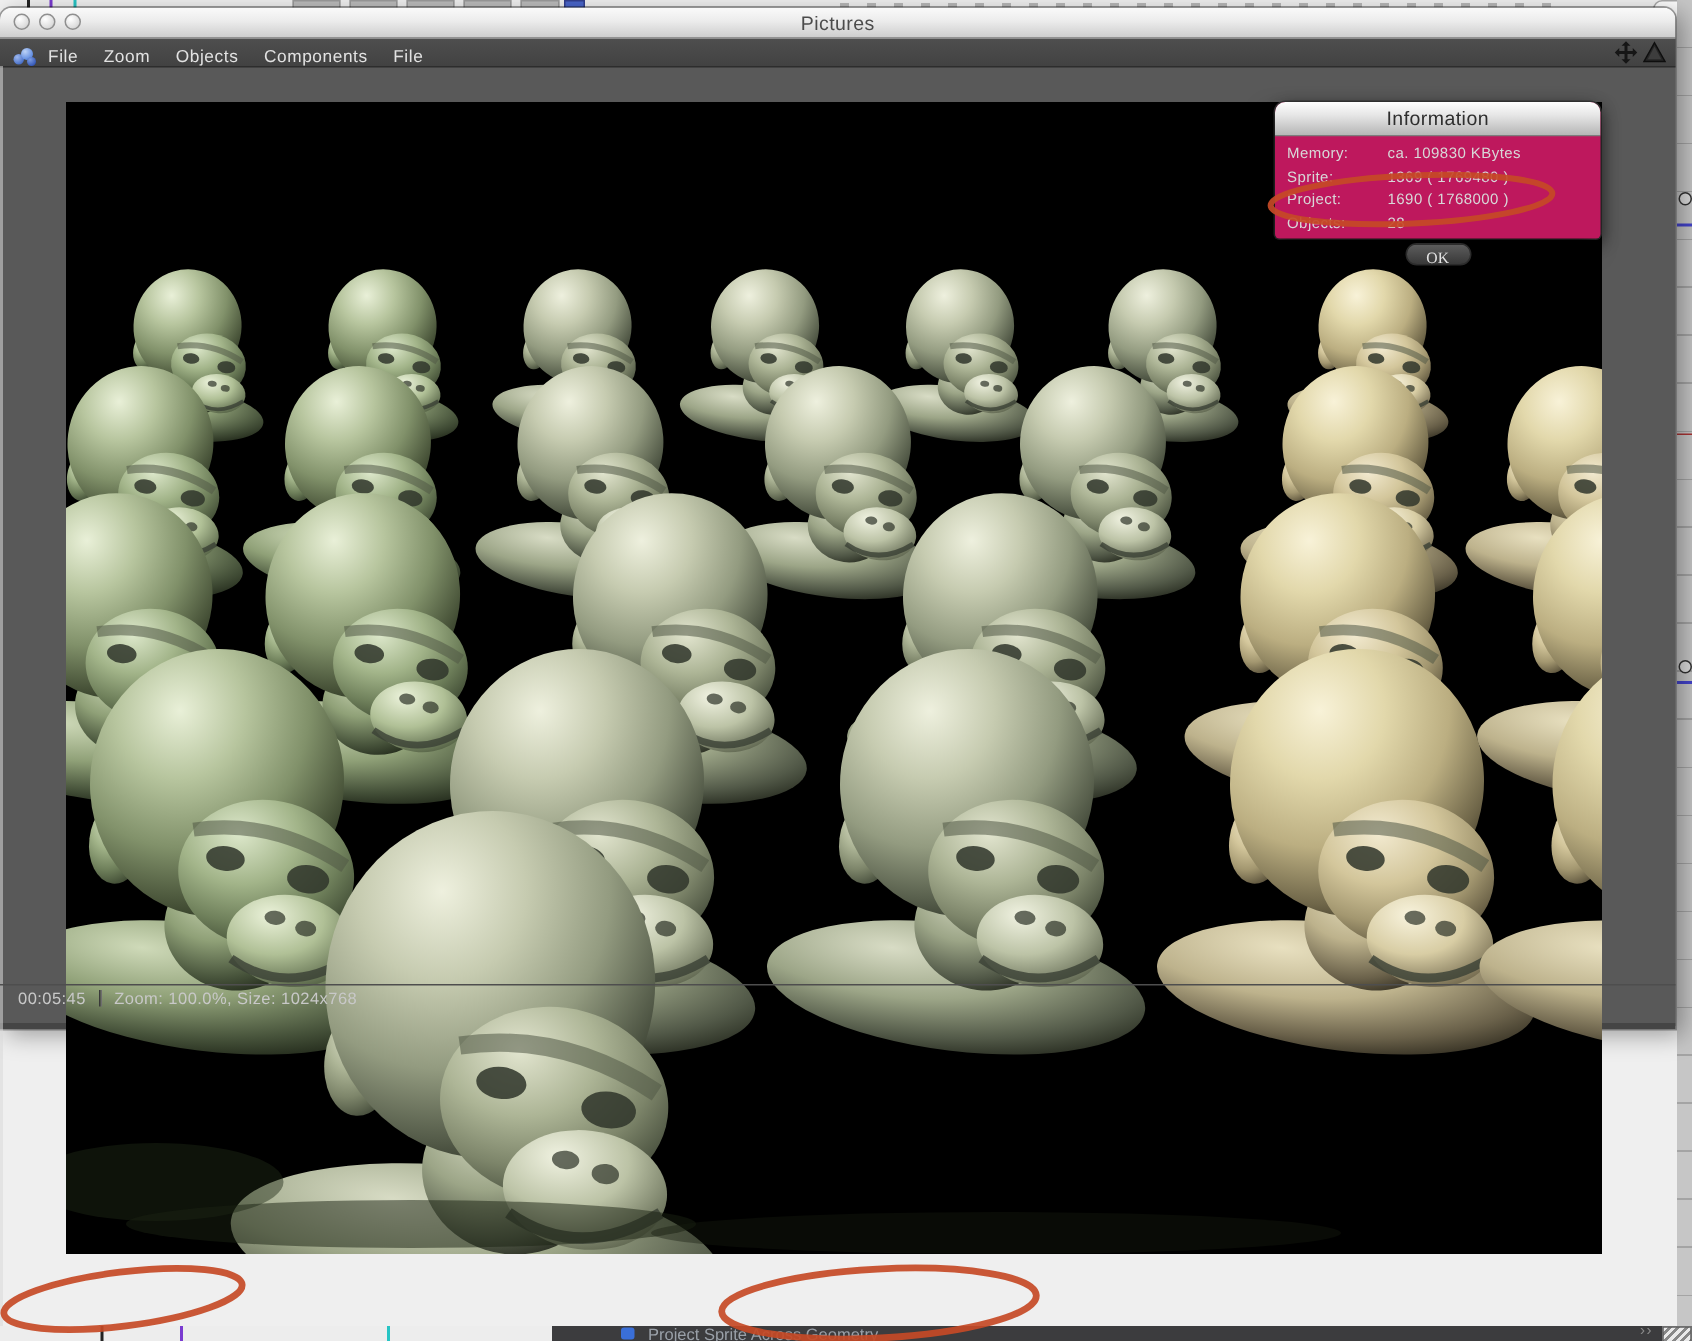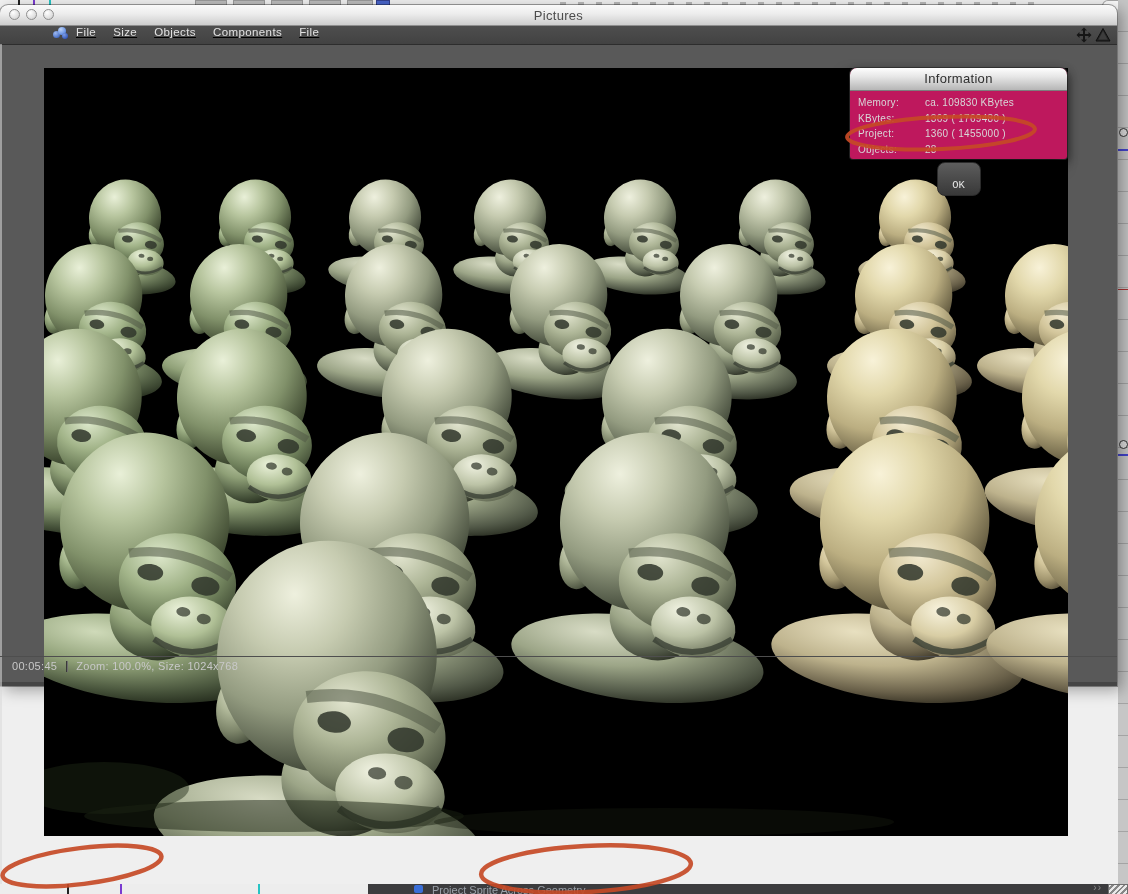--- a/index.html
+++ b/index.html
@@ -27,31 +27,31 @@
   .bb-panel{position:absolute;left:368px;top:0;width:760px;height:10px;background:#3c3c3e;overflow:hidden;}
   .bb-proj{position:absolute;left:64px;top:0;height:10px;color:#9aa0a8;font-size:11px;line-height:12px;white-space:nowrap;}
   .bb-proj-icon{position:absolute;left:46px;top:1px;width:9px;height:8px;background:#3a6fd8;border-radius:2px;}
   .bb-chevrons{position:absolute;right:26px;top:-2px;color:#8a8a8a;font-size:10px;letter-spacing:1px;}
   .bb-grip{position:absolute;right:0;top:0;width:18px;height:10px;
     background:repeating-linear-gradient(135deg,#e9e9e9 0 2px,#878787 2px 4px);border:1px solid #6f6f6f;}
   
   .window{position:absolute;left:0;top:5px;width:1117px;height:681px;z-index:10;
     background:#595959;border-radius:8px 8px 0 0;
     box-shadow:0 0 0 1px rgba(0,0,0,.35), 5px 4px 16px rgba(0,0,0,.35);
-    border-bottom:4px solid #454545;box-sizing:border-box;text-decoration:underline;}
+    border-bottom:4px solid #454545;box-sizing:border-box;}
   .titlebar{position:relative;height:20px;border-radius:8px 8px 0 0;
     background:linear-gradient(#fafafa,#ececec 45%,#cdcdcd);border-bottom:1px solid #8e8e8e;}
   .tb-btn{position:absolute;top:4px;width:11px;height:11px;border-radius:50%;
     border:1.5px solid #8f8f8f;box-sizing:border-box;
     background:radial-gradient(circle at 35% 30%, #ffffff, #dedede 65%, #c2c2c2);}
   .tb-btn.b1{left:9px;} .tb-btn.b2{left:26px;} .tb-btn.b3{left:43px;}
   .title-text{position:absolute;left:0;right:0;top:3px;text-align:center;
     font-size:13px;color:#4c4c4c;letter-spacing:.3px;}
   .menubar{position:relative;height:18px;background:linear-gradient(#4e4e4e,#424242);
-    border-bottom:1px solid #2d2d2d;display:flex;align-items:flex-start;padding-left:44px;}
+    border-bottom:1px solid #2d2d2d;display:flex;align-items:flex-end;}
   .app-icon{width:16px;height:13px;margin:0 8px 0 8px;position:relative;}
   .app-icon i{position:absolute;border-radius:50%;display:block;}
   .menu-item{color:#e2e2e2;font-size:11.5px;letter-spacing:.4px;margin-right:17px;cursor:default;}
   .menu-right{position:absolute;right:6px;top:1px;display:flex;gap:3px;}
   .menu-right svg{display:block;}
   .left-edge{position:absolute;left:0;top:39px;width:2px;height:840px;background:#d9d9d9;opacity:.55;}
   
   .canvas{position:absolute;left:44px;top:63px;width:1024px;height:768px;background:#000;overflow:hidden;}
   .canvas svg{display:block;}
   
@@ -65,22 +65,22 @@
     box-shadow:-5px 7px 14px rgba(0,0,0,.55), 3px 3px 10px rgba(0,0,0,.4), 0 0 0 1px #3a3a3a;}
   .dialog-header{height:22px;border-radius:7px 7px 0 0;
     background:linear-gradient(#fefefe,#e6e6e6 40%,#b6b6b6);
     text-align:center;font-size:13px;color:#2e2e2e;line-height:22px;letter-spacing:.3px;
     border-bottom:1px solid #7d7d7d;}
   .dialog-body{padding:6px 8px 0 8px;}
   .d-row{height:15.5px;font-size:10px;color:#d8d8d8;letter-spacing:.3px;white-space:nowrap;}
   .d-label{display:inline-block;width:67px;}
   .d-ok{display:block;margin:3px auto 0 auto;min-width:44px;height:15px;
     background:linear-gradient(#5d5d5d,#383838);border:1px solid #2b2b2b;border-radius:8px;
-    color:#e3e3e3;font-size:10.5px;line-height:12px;padding:16px 12px;cursor:default;
-    font-family:Liberation Mono, monospace;}
+    color:#e3e3e3;font-size:10.5px;line-height:12px;padding:4px 12px;cursor:default;
+    font-family:Liberation Serif, serif;}
   
   .ink-layer{position:absolute;left:0;top:0;z-index:60;pointer-events:none;}
 </style>
 </head>
 <body>
 
 <div class="bg-top">
   <i class="tick" style="left:18px;background:#222;"></i>
   <i class="tick" style="left:33px;background:#7a3bd0;"></i>
   <i class="tick" style="left:49px;background:#27c4c4;"></i>
@@ -122,21 +122,21 @@
     <div class="title-text">Pictures</div>
   </div>
 
   <div class="menubar">
     <span class="app-icon">
       <i style="left:1px;top:5px;width:7px;height:7px;background:radial-gradient(circle at 35% 30%,#9db8ee,#2a55b8);"></i>
       <i style="left:6px;top:1px;width:8px;height:8px;background:radial-gradient(circle at 35% 30%,#bcd2f6,#3a6fd8);"></i>
       <i style="left:10px;top:7px;width:6px;height:6px;background:radial-gradient(circle at 35% 30%,#7d9ce0,#1a3fa8);"></i>
     </span>
     <span class="menu-item">File</span>
-    <span class="menu-item">Size</span>
+    <span class="menu-item">Zoom</span>
     <span class="menu-item">Objects</span>
     <span class="menu-item">Components</span>
     <span class="menu-item">File</span>
     <span class="menu-right">
       <svg width="16" height="16" viewBox="0 0 16 16">
         <path d="M8 0.5 L11 3.5 H9 V7 H12.5 V5 L15.5 8 L12.5 11 V9 H9 V12.5 H11 L8 15.5 L5 12.5 H7 V9 H3.5 V11 L0.5 8 L3.5 5 V7 H7 V3.5 H5 Z" fill="#161616"></path>
       </svg>
       <svg width="16" height="16" viewBox="0 0 16 16">
         <path d="M8 1.5 L15 14 H1 Z" fill="#262626" stroke="#0e0e0e" stroke-width="1"></path>
         <path d="M8 4 L12.5 12.5 H3.5 Z" fill="#3d3d3d"></path>
@@ -306,24 +306,24 @@
   </div>
 </div>
 
 <div class="dialog">
   <div class="dialog-header">Information</div>
   <div class="dialog-body">
     <div class="d-row">
       <span class="d-label">Memory:</span><span>ca. 109830 KBytes</span>
     </div>
     <div class="d-row">
-      <span class="d-label">KBytes:</span><span>1369 ( 1769480 )</span>
+      <span class="d-label">Sprite:</span><span>1369 ( 1769480 )</span>
     </div>
     <div class="d-row">
-      <span class="d-label">Project:</span><span>1360 ( 1455000 )</span>
+      <span class="d-label">Project:</span><span>1690 ( 1768000 )</span>
     </div>
     <div class="d-row">
       <span class="d-label">Objects:</span><span>28</span>
     </div>
     <button class="d-ok">OK</button>
   </div>
 </div>
 
 <svg class="ink-layer" width="1128" height="894" viewBox="0 0 1128 894">
   <ellipse class="ink" cx="941" cy="133" rx="94" ry="16" transform="rotate(-2.5 941 133)" fill="none" stroke-width="4" stroke-linecap="round" opacity="0.92" stroke="#c64a26"></ellipse>

